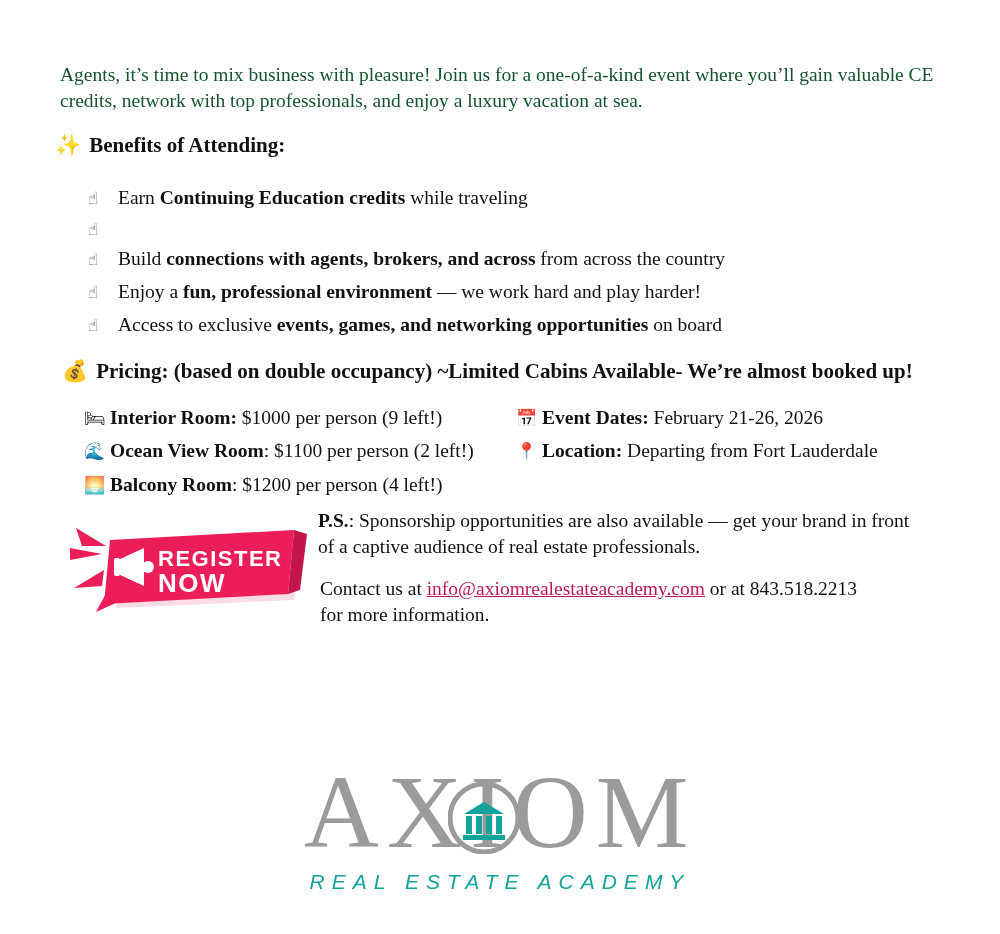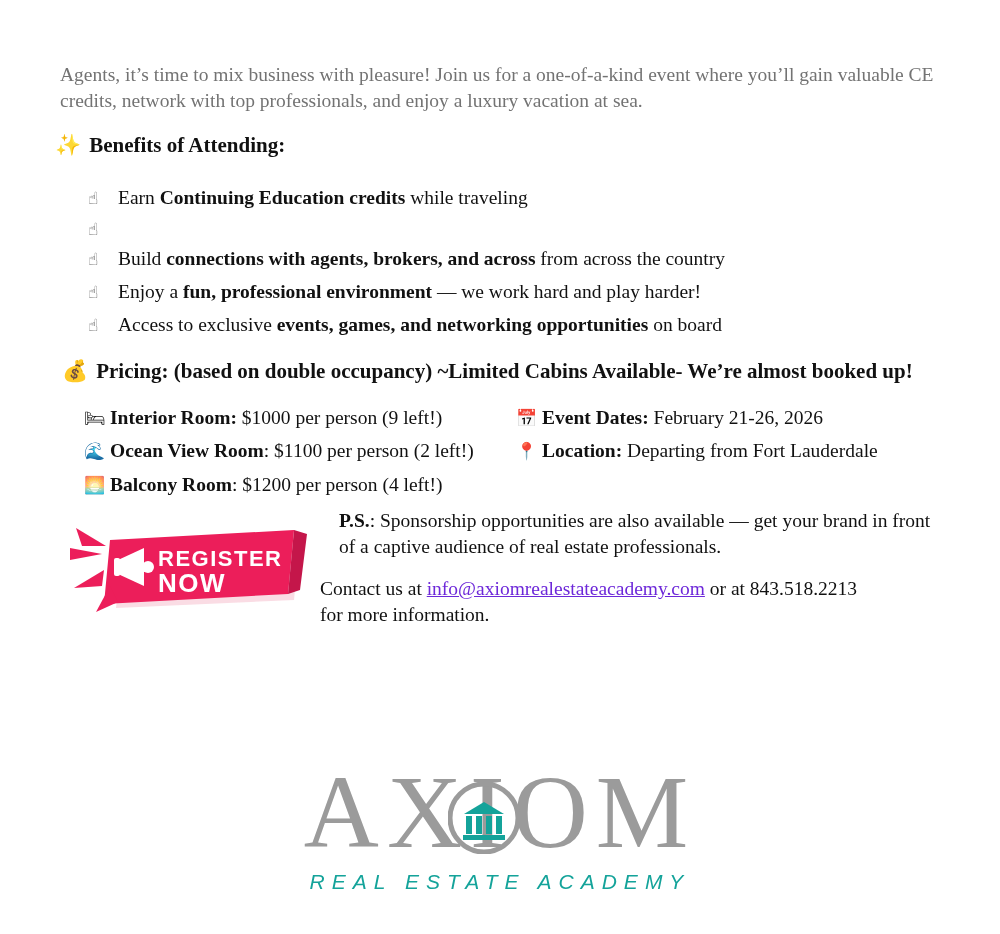--- a/index.html
+++ b/index.html
@@ -20,21 +20,21 @@
     width: 1000px;
     height: 934px;
   }
   .intro {
     position: absolute;
     left: 60px;
     top: 62px;
     width: 880px;
     font-size: 19.5px;
     line-height: 1.32;
-    color: #737373;
+    color: #14532d;
   }
   .section-head {
     position: absolute;
     font-weight: bold;
     font-size: 21px;
     color: #111;
   }
   .section-head .emoji {
     font-family: "DejaVu Sans", sans-serif;
     font-weight: normal;
@@ -112,33 +112,32 @@
   }
   .register-badge svg { display: block; }
 
   .ps-block {
     position: absolute;
     left: 318px;
     top: 508px;
     width: 600px;
     font-size: 19.5px;
     line-height: 1.33;
-    margin-left: 21px;
   }
   .ps-block .ps-label { font-weight: bold; }
   .contact-block {
     position: absolute;
     left: 320px;
     top: 576px;
     width: 600px;
     font-size: 19.5px;
     line-height: 1.33;
   }
   .contact-link {
-    color: #6d28d9;
+    color: #be185d;
     text-decoration: underline;
   }
 
   
   .logo {
     position: absolute;
     left: 0;
     top: 760px;
     width: 1000px;
     text-align: center;

